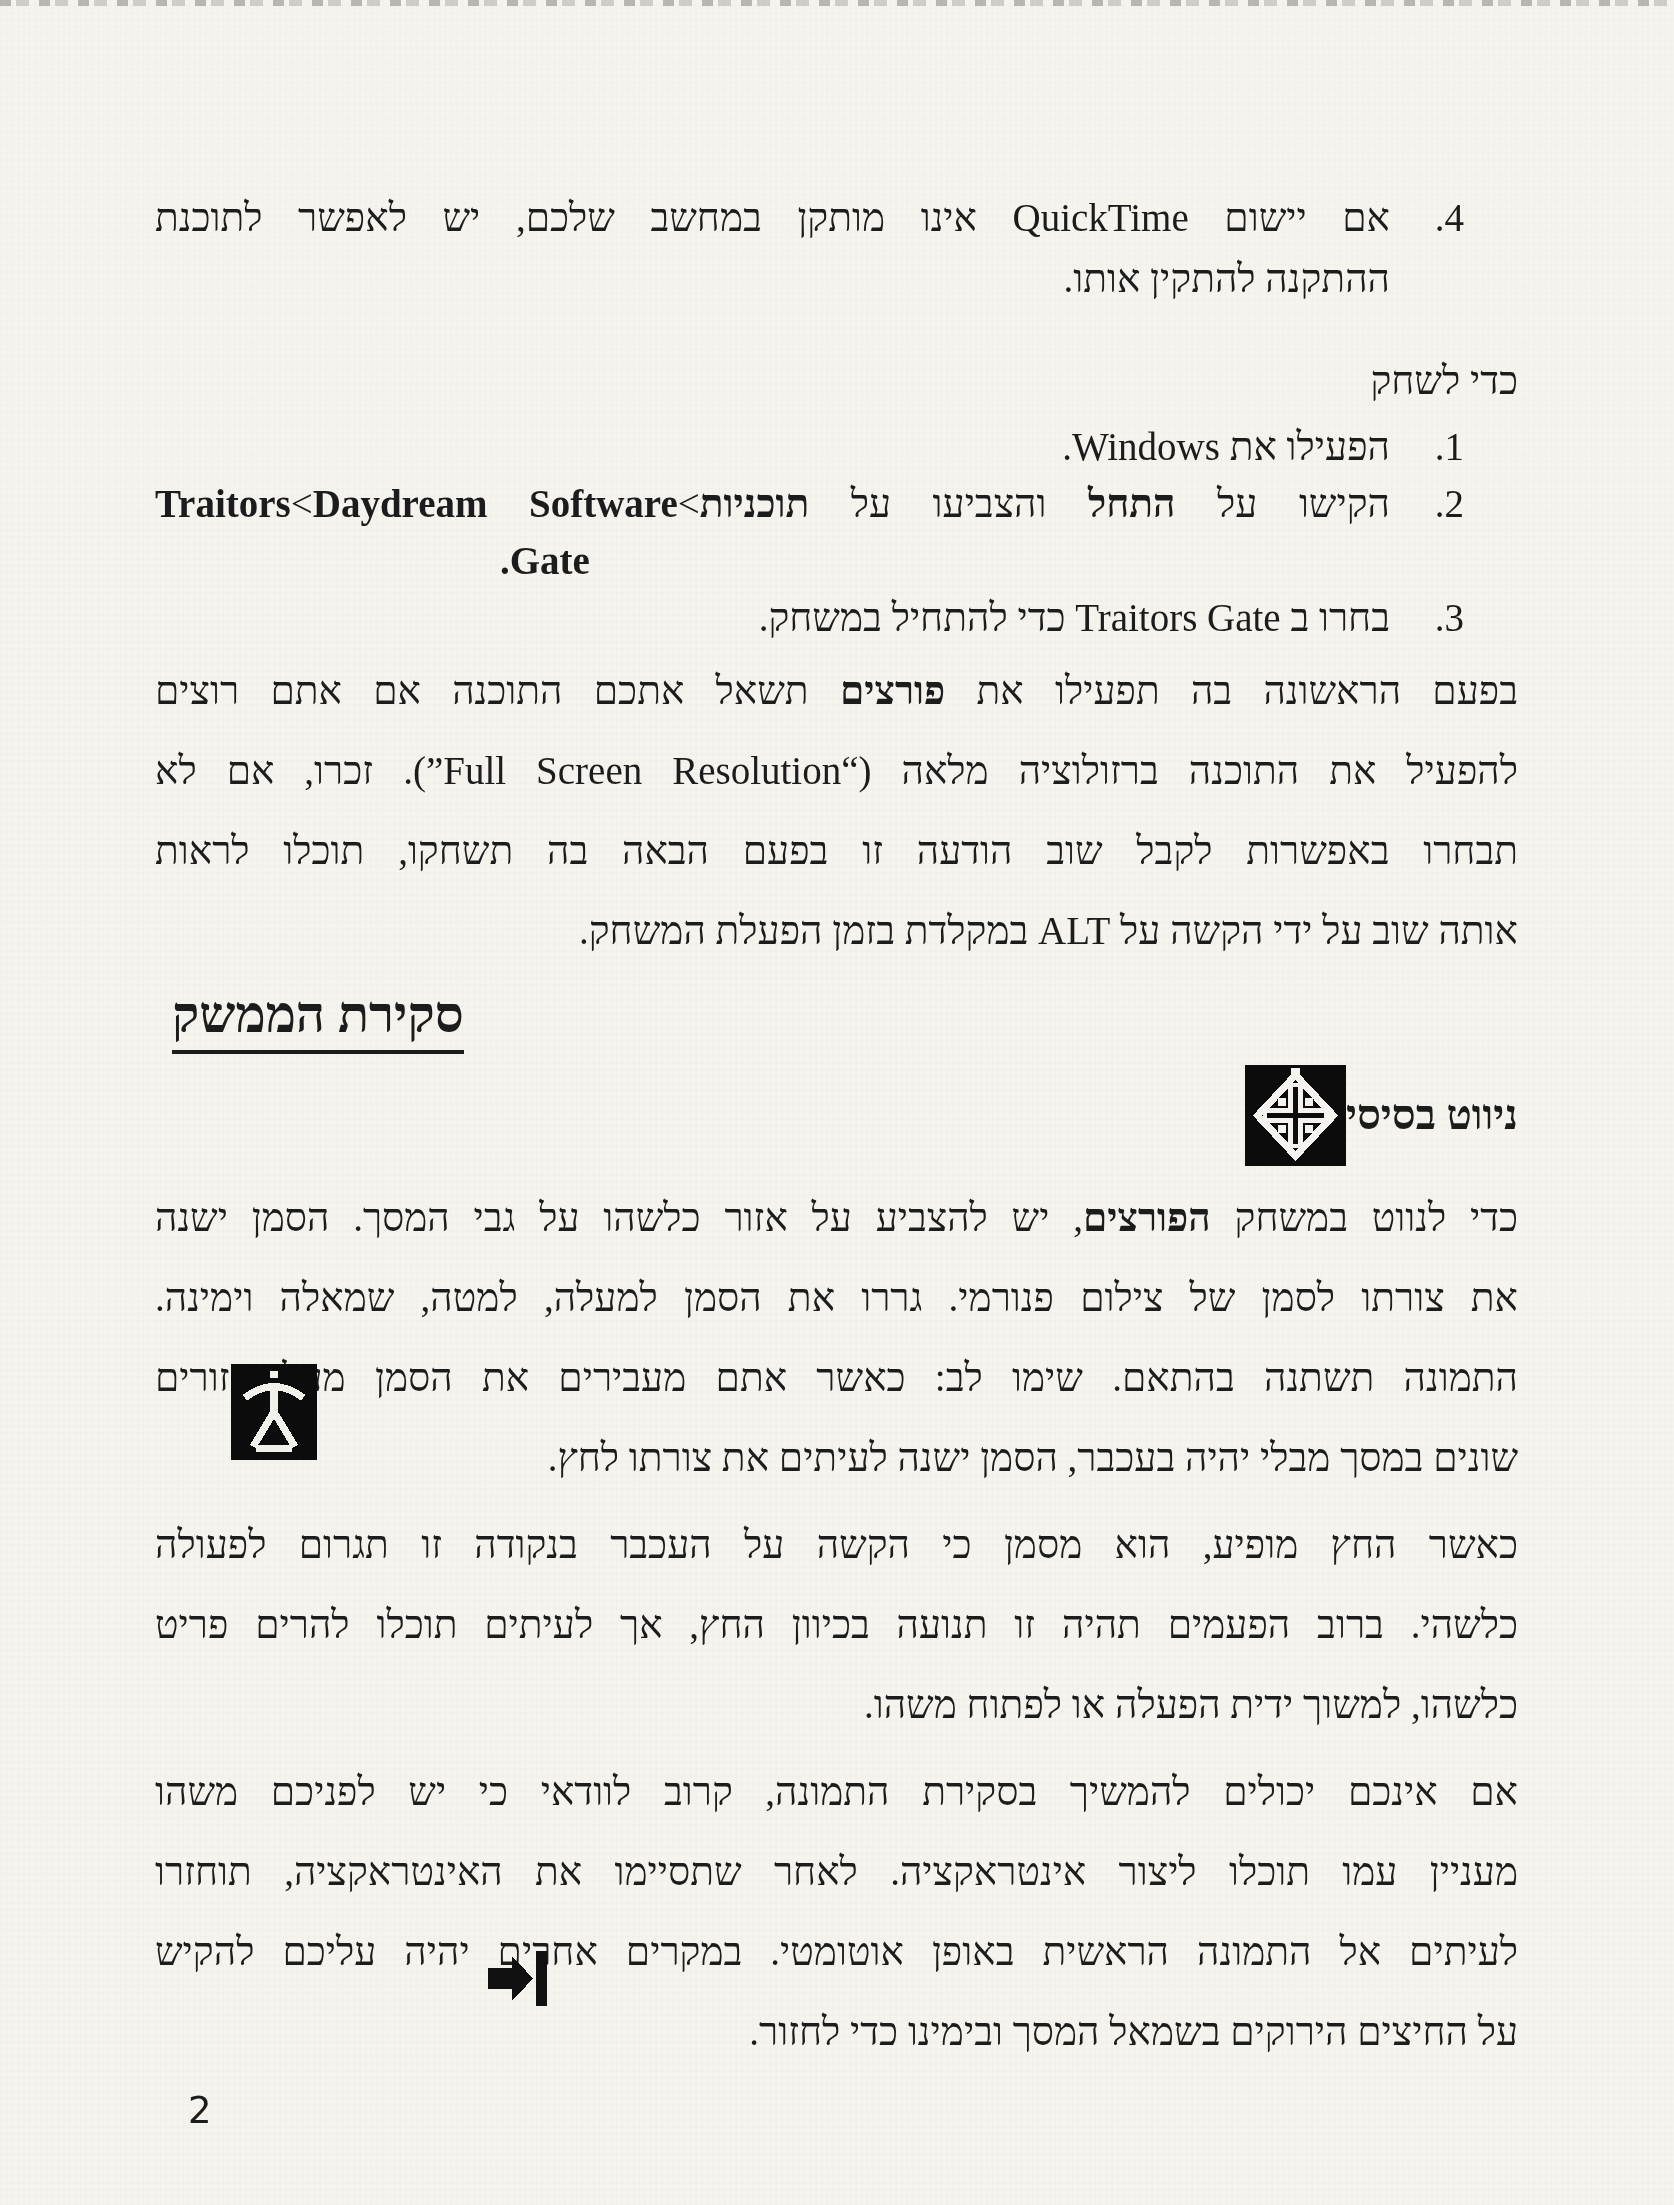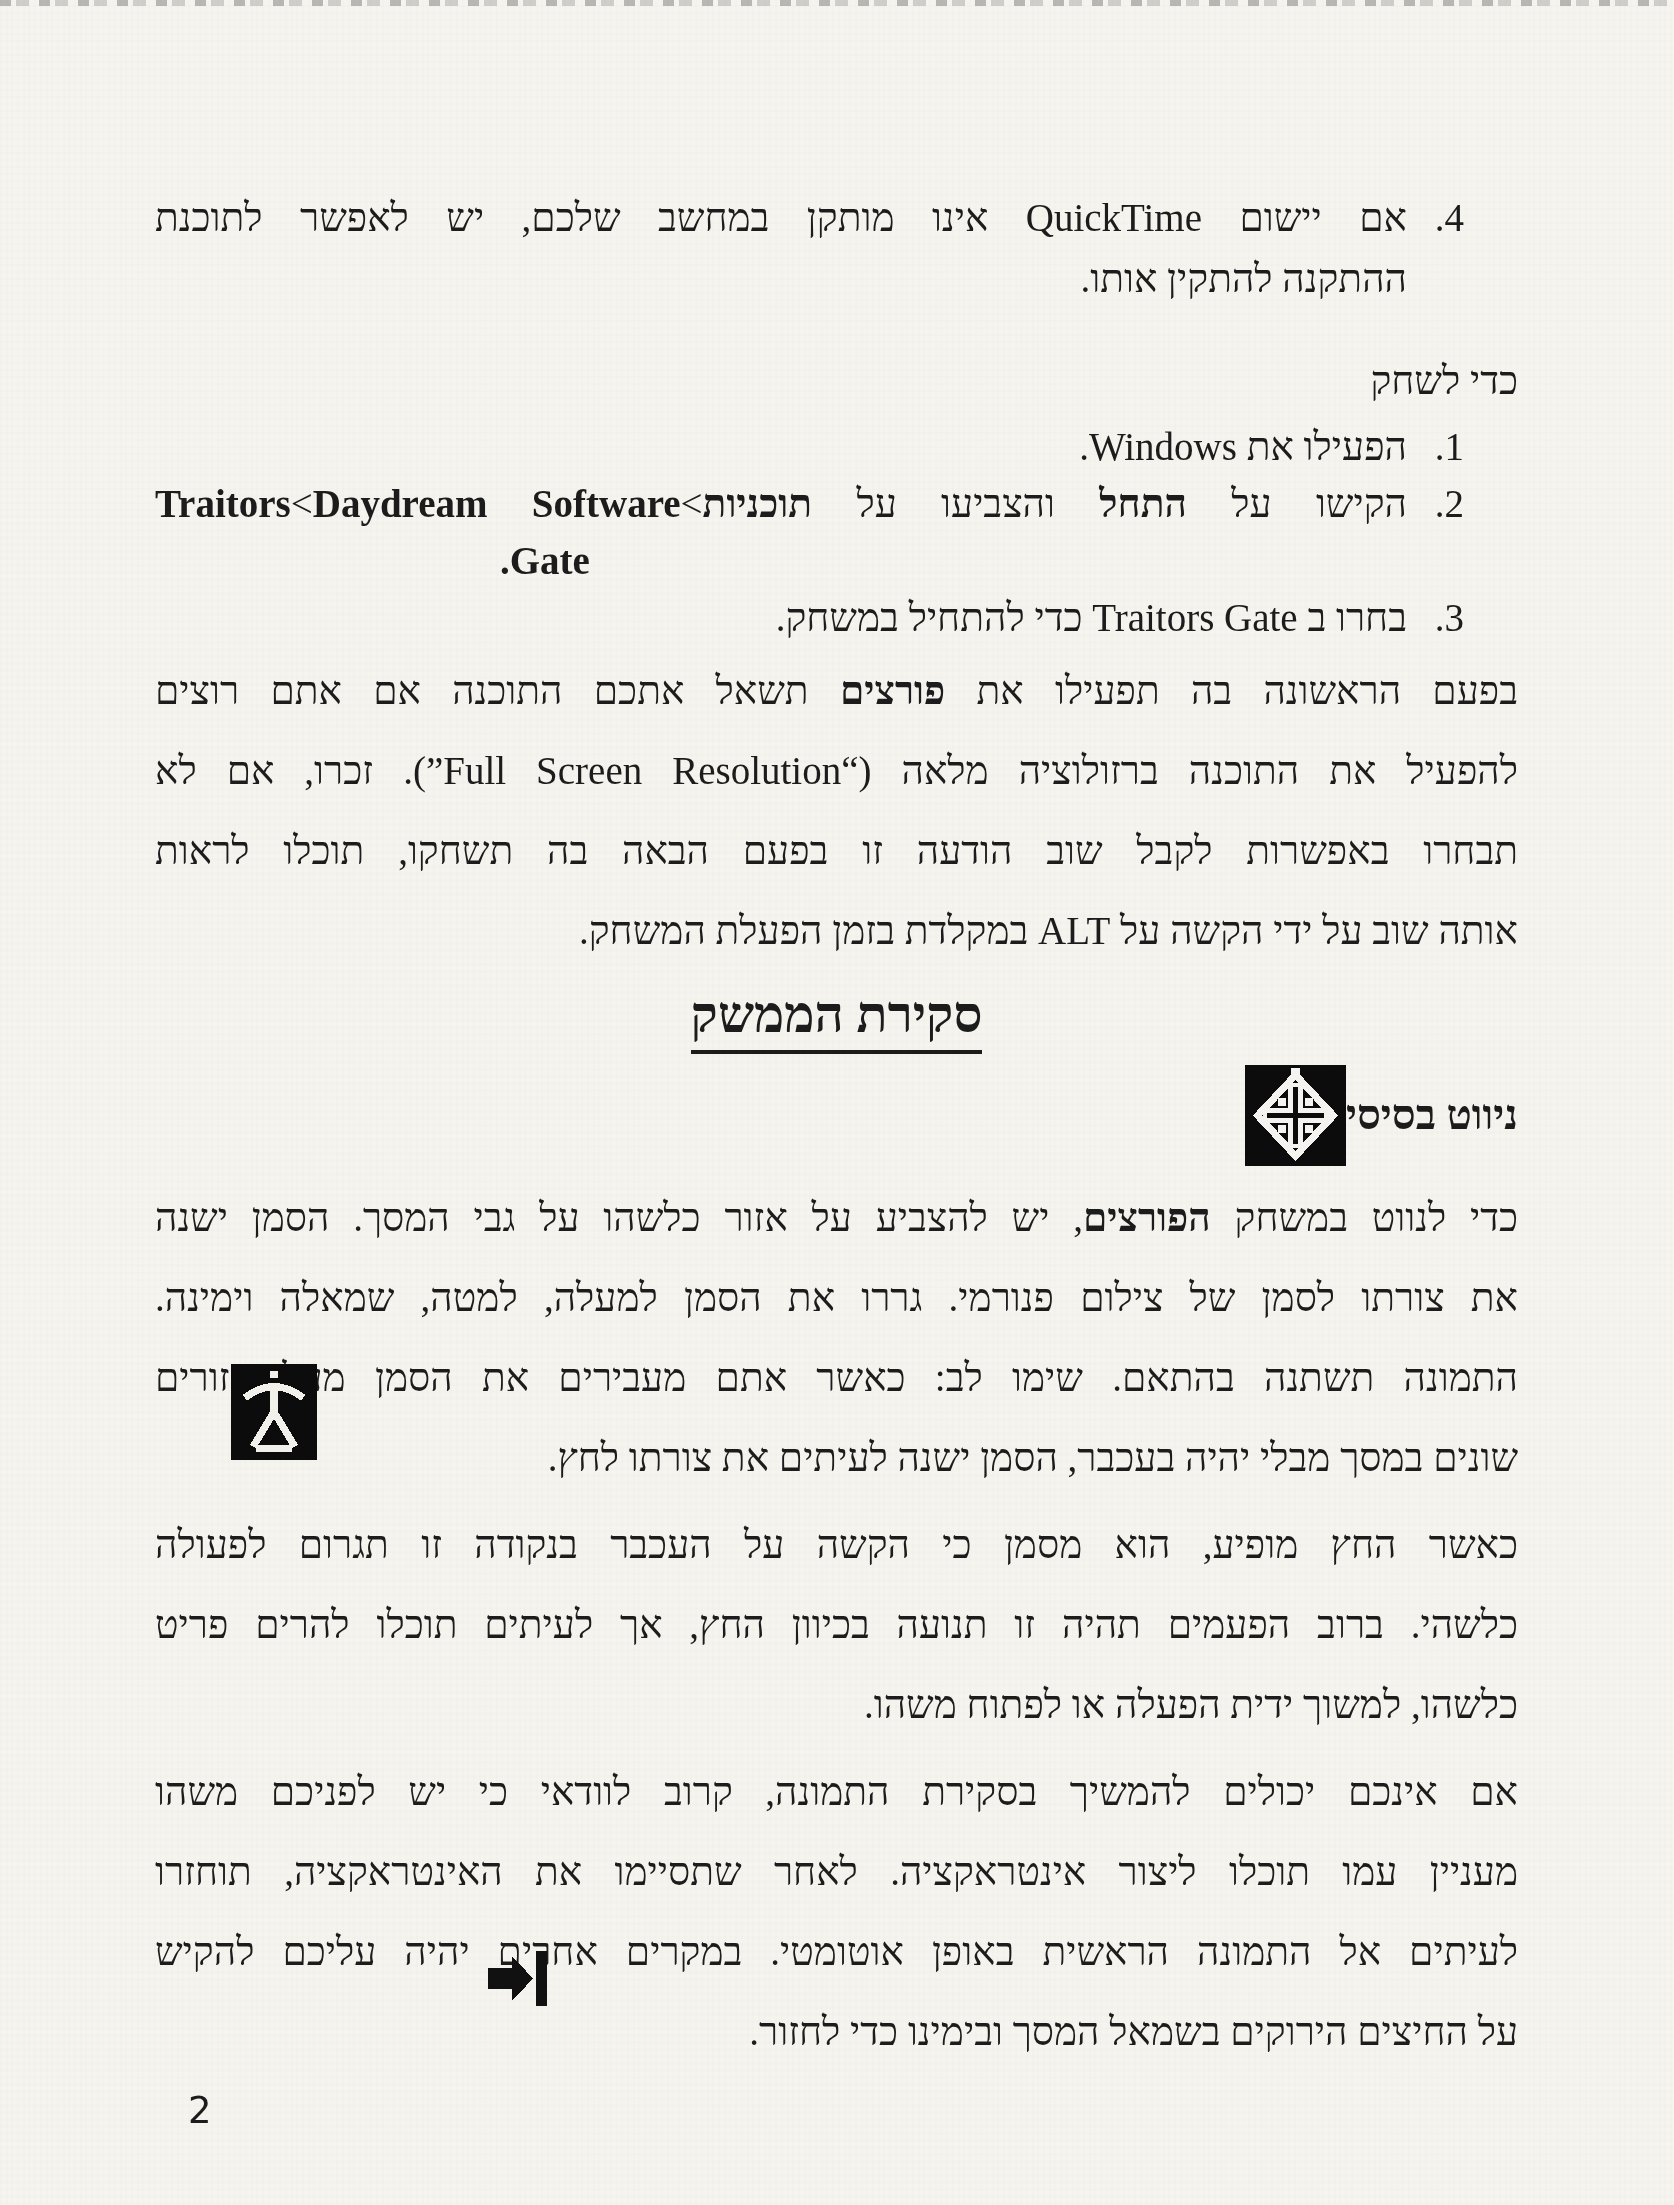--- a/index.html
+++ b/index.html
@@ -33,27 +33,27 @@
   
   .para{font-size:39px;line-height:80px;}
   .p-first{margin-top:5px;}
   .p-nav{margin-top:11.4px;}
   .p-arrow{margin-top:6.3px;}
   .p-interact{margin-top:7.6px;}
   
   .li{display:flex;padding-right:54px;font-size:39px;line-height:57px;}
   .li.item4{line-height:61px;}
   .num{flex:0 0 39px;white-space:nowrap;}
-  .txt{flex:1;min-width:0;margin-right:18px;}
+  .txt{flex:1;min-width:0;margin-right:35px;}
   .steps{margin-top:7.6px;}
   .play-heading{font-size:39px;line-height:58px;margin-top:43px;}
   .force-just .tl.last{text-align-last:justify;}
   .gate .tl, .gate .tl.last{text-align:left;text-align-last:left;padding-left:345px;}
   
-  .if-heading{margin:15px 10px 0;font-size:51px;font-weight:bold;text-align:center;line-height:58px;}
+  .if-heading{margin:15px 17px 0;font-size:51px;font-weight:bold;text-align:left;line-height:58px;}
   .if-heading .ul{display:inline-block;border-bottom:4.4px solid var(--ink);padding-bottom:6.3px;}
   
   .nav-row{margin-top:10px;display:flex;align-items:center;min-height:103px;}
   .nav-title{font-size:42px;font-weight:bold;}
   .icon{display:inline-flex;line-height:0;}
   .rel{position:relative;}
   .cursor-pos{position:absolute;left:76px;top:185px;}
   .return-pos{position:absolute;left:328px;top:190px;}
   .pageno{direction:ltr;text-align:left;font-size:37px;margin:16.5px 0 0 33px;
           font-family:"DejaVu Sans",sans-serif;}

